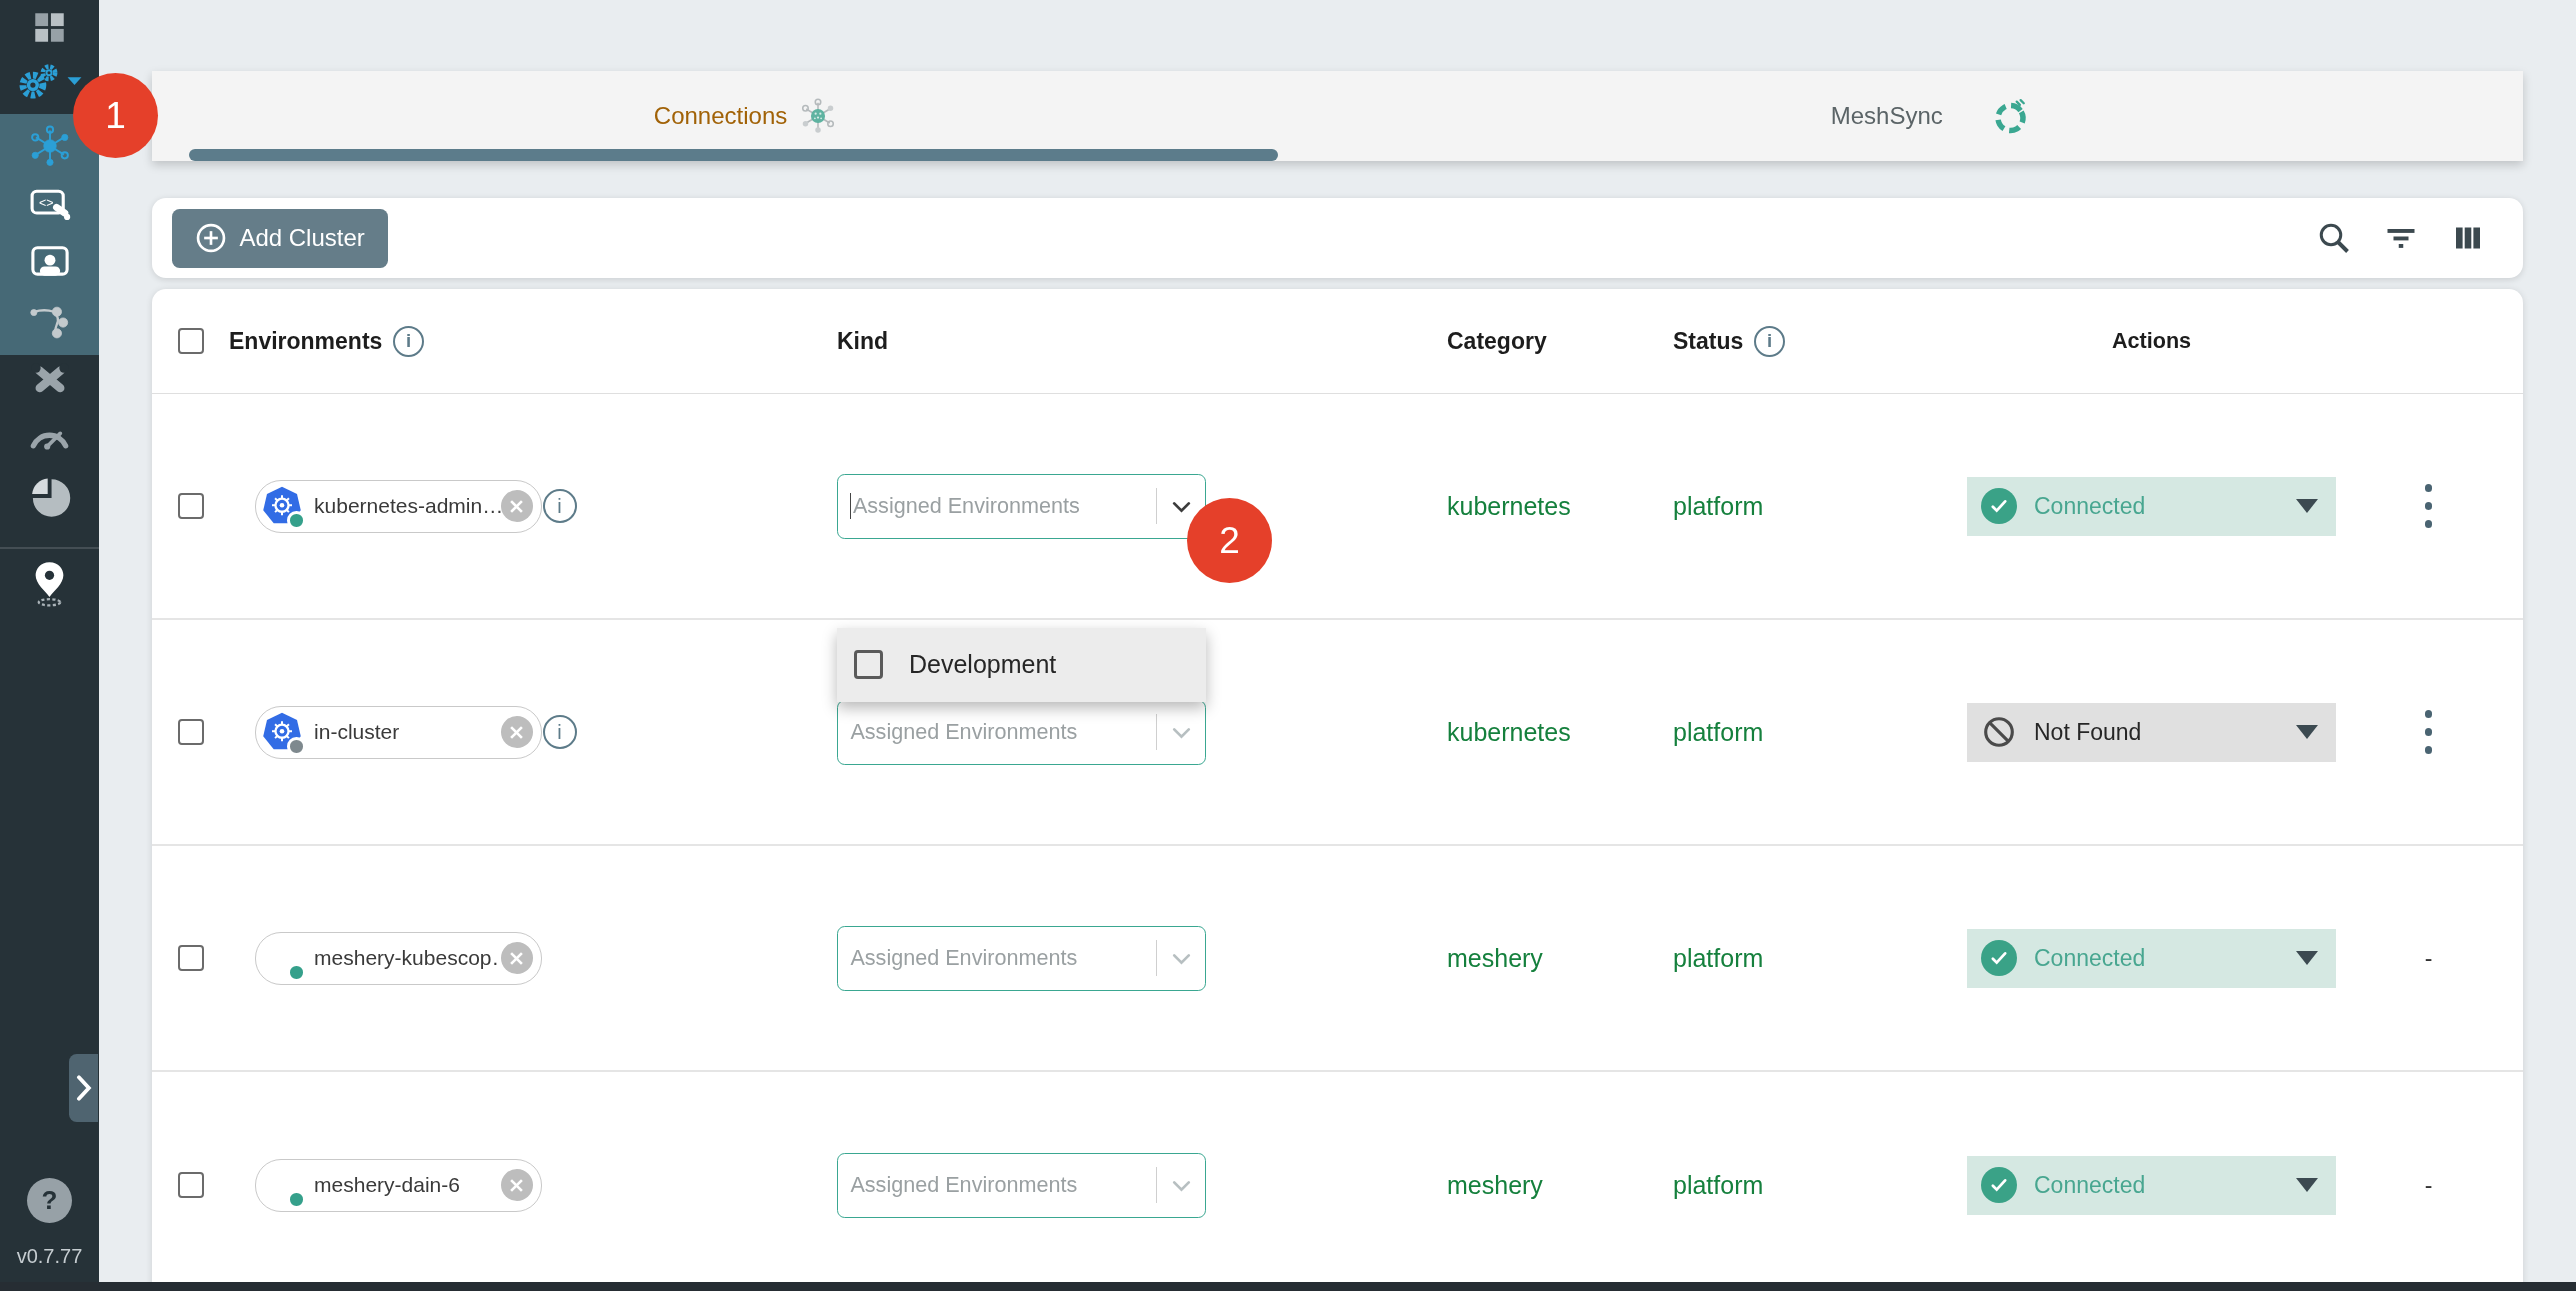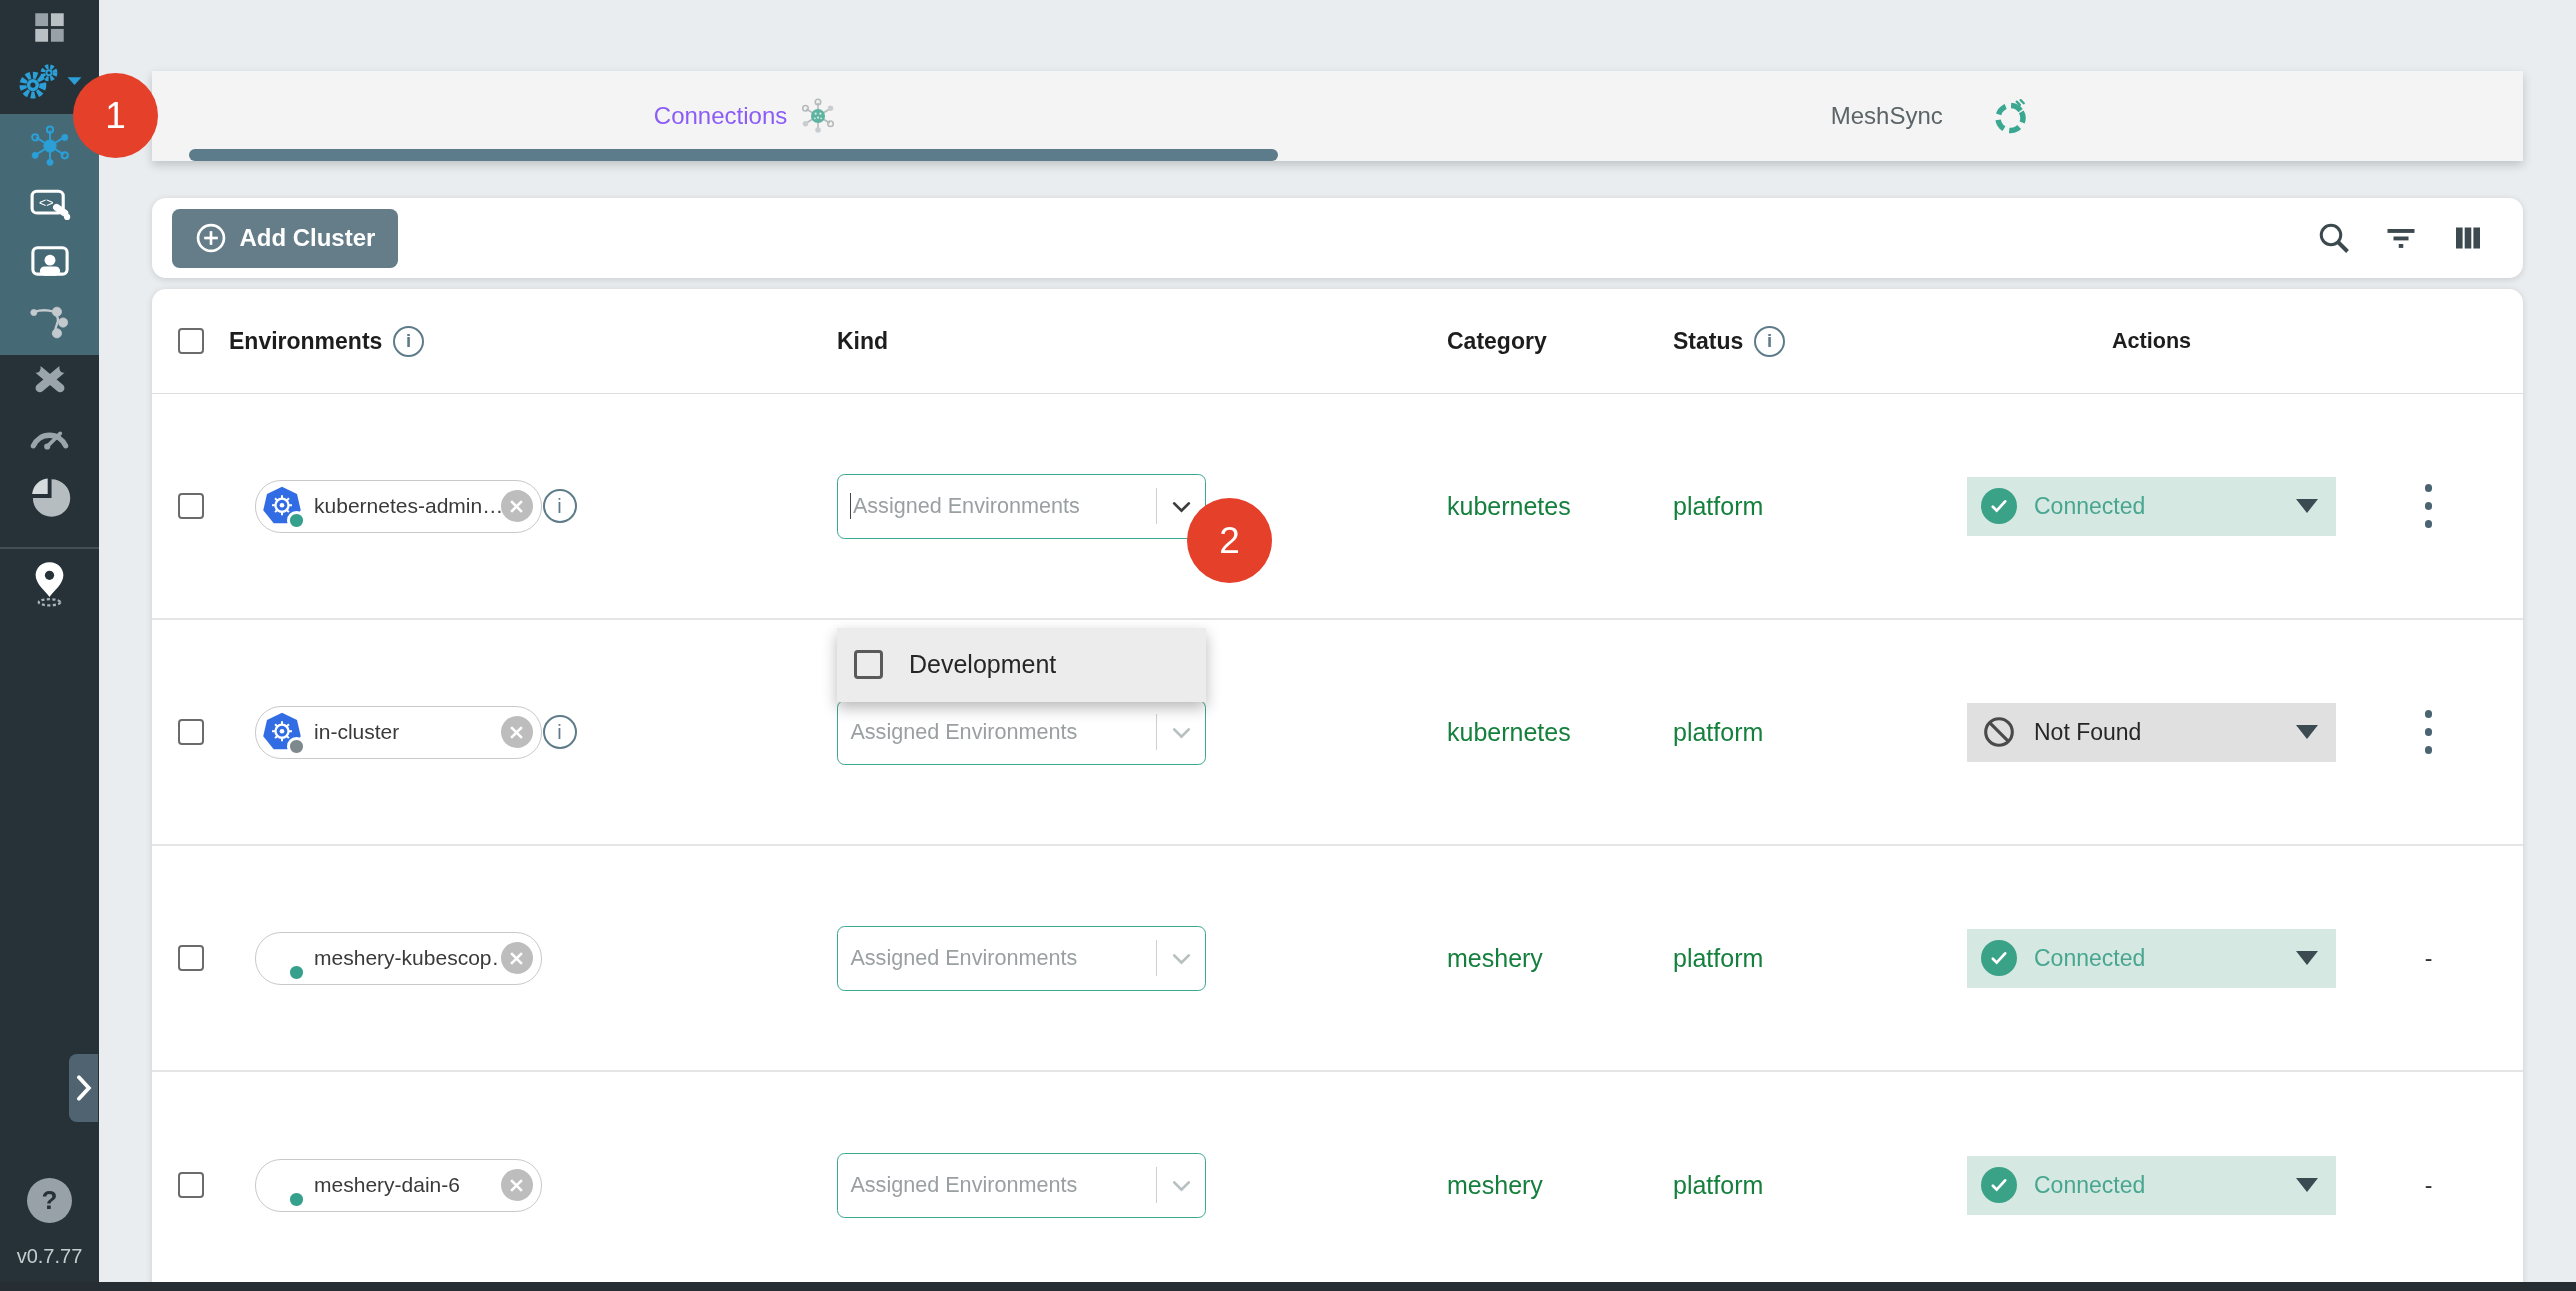--- a/index.html
+++ b/index.html
@@ -16,29 +16,29 @@
   .side-sub{position:absolute;left:0;top:114px;width:99px;height:241px;background:#466976;}
   .side-divider{position:absolute;left:0;top:547px;width:99px;height:1.5px;background:rgba(255,255,255,.14);}
   .expander{position:absolute;left:69px;top:1054px;width:29px;height:68px;background:#4f6470;border-radius:7.7px 0 0 7.7px;display:flex;align-items:center;justify-content:center;}
   .help-circle{width:45px;height:45px;border-radius:50%;background:#97a1a7;color:#263238;display:flex;align-items:center;justify-content:center;font-size:26px;font-weight:700;}
   .version{position:absolute;left:0;top:1245px;width:99px;text-align:center;color:#c6cdd1;font-size:20px;}
 
   
   .tabs{position:absolute;left:152px;top:71px;width:2371px;height:90px;background:#f4f4f4;
         box-shadow:0 3.9px 9.3px rgba(0,0,0,.18);display:flex;z-index:5;}
   .tab{flex:1;display:flex;align-items:center;justify-content:center;gap:12.4px;font-size:24px;}
-  .tab-connections{color:#8b5cf6;position:relative;}
+  .tab-connections{color:#a16207;position:relative;}
   .tab-meshsync{color:#5b6467;gap:48px;}
   .tab-indicator{position:absolute;left:37px;bottom:0;width:1089px;height:11.6px;background:#5c7c8b;border-radius:6.2px;}
 
   
   .toolbar{position:absolute;left:152px;top:198px;width:2371px;height:80px;background:#fff;border-radius:14px;
            box-shadow:0 1.5px 6.2px rgba(0,0,0,.12);display:flex;align-items:center;z-index:4;}
   .add-btn{margin-left:20px;height:59px;background:#657d89;color:#fff;border:none;border-radius:7.7px;
-           display:flex;align-items:center;gap:12.4px;padding:0 23px;font-size:24px;font-family:inherit;font-weight:bold;}
+           display:flex;align-items:center;gap:12.4px;padding:0 23px;font-size:24px;font-family:inherit;}
   .tool-icons{margin-left:auto;margin-right:37px;display:flex;align-items:center;gap:31px;}
   .tool-icons>span{display:flex;}
 
   
   .card{position:absolute;left:152px;top:289px;width:2371px;height:1002px;background:#fff;
         border-radius:14px 14px 0 0;box-shadow:0 1.5px 7.7px rgba(0,0,0,.12);z-index:3;}
   .trow{display:grid;grid-template-columns:77px 608px 610px 226px 294px 369px 185px;align-items:center;}
   .thead{height:104px;border-bottom:1.5px solid #dfdfdf;font-weight:700;font-size:23px;color:#1d1d1d;}
   .th{display:flex;align-items:center;gap:10.8px;}
   .th-name{padding-left:24px;}

